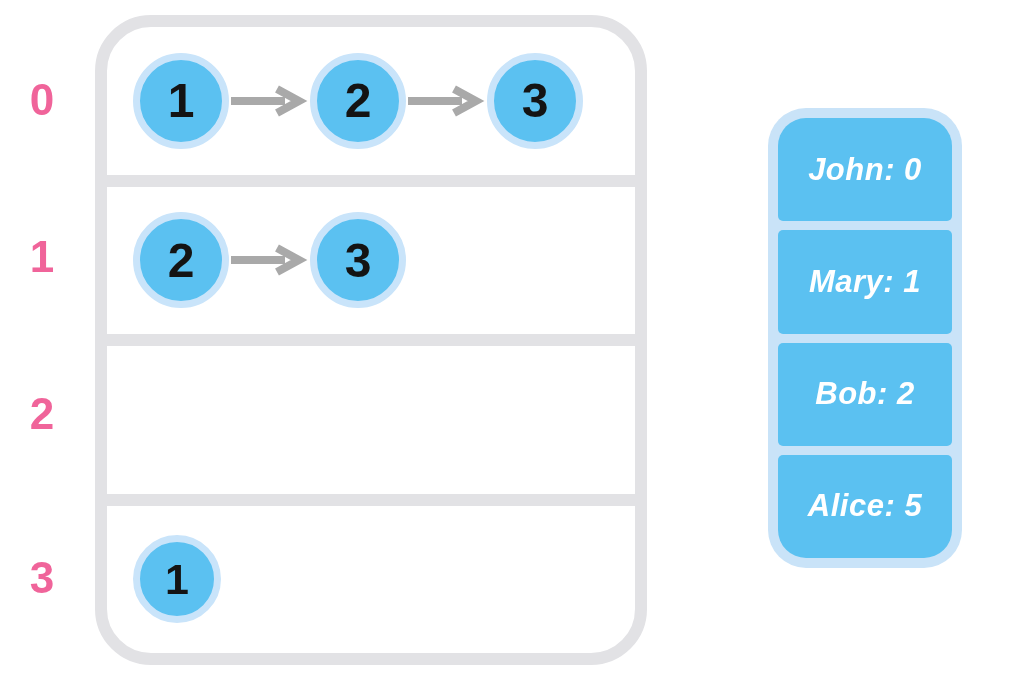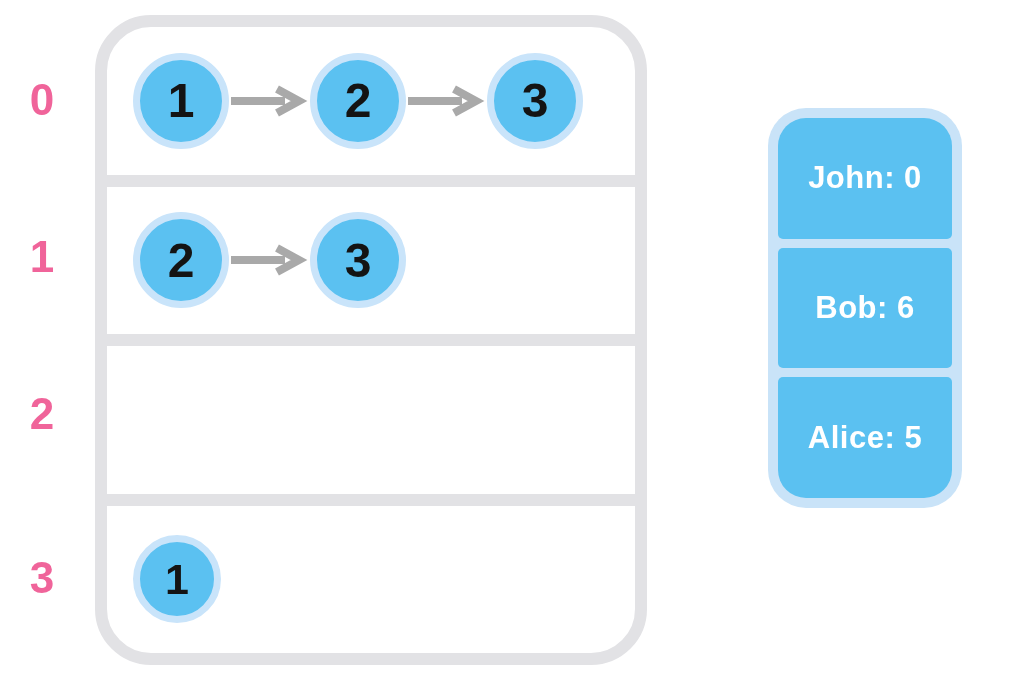--- a/index.html
+++ b/index.html
@@ -43,23 +43,23 @@
     color:#141414;font-size:48px;font-weight:bold;flex:0 0 auto;
   }
   .node.small{width:74px;height:74px;font-size:43px;}
 
   
   .arrow{width:81px;height:34px;flex:0 0 auto;display:block;}
   .arrow line,.arrow polyline{stroke:var(--arrow);stroke-width:8;fill:none;}
 
   
   .legend{
-    position:absolute;left:768px;top:108px;width:194px;height:400px;
+    position:absolute;left:768px;top:108px;width:194px;height:460px;
     box-sizing:border-box;background:var(--legend-bg);border-radius:38px;
-    padding:10px;display:flex;flex-direction:column;gap:9px;
+    padding:10px;display:flex;flex-direction:column;gap:9px;font-style:italic;
   }
   .legend-cell{
     flex:1;background:var(--legend-cell);border-radius:5px;
     display:flex;align-items:center;justify-content:center;
     color:var(--legend-text);font-size:31px;font-weight:bold;letter-spacing:.5px;
   }
   .legend-cell.first{border-radius:28px 28px 5px 5px;}
   .legend-cell.last{border-radius:5px 5px 28px 28px;}
 </style>
 </head>
@@ -106,17 +106,18 @@
     <div class="row-divider"></div>
 
     <div class="bucket-row">
       <div class="node small">1</div>
     </div>
 
   </div>
 
   <div class="legend">
     <div class="legend-cell first">John: 0</div>
-    <div class="legend-cell">Bob: 6</div>
+    <div class="legend-cell">Mary: 1</div>
+    <div class="legend-cell">Bob: 2</div>
     <div class="legend-cell last">Alice: 5</div>
   </div>
 
 </div>
 
 </body></html>

